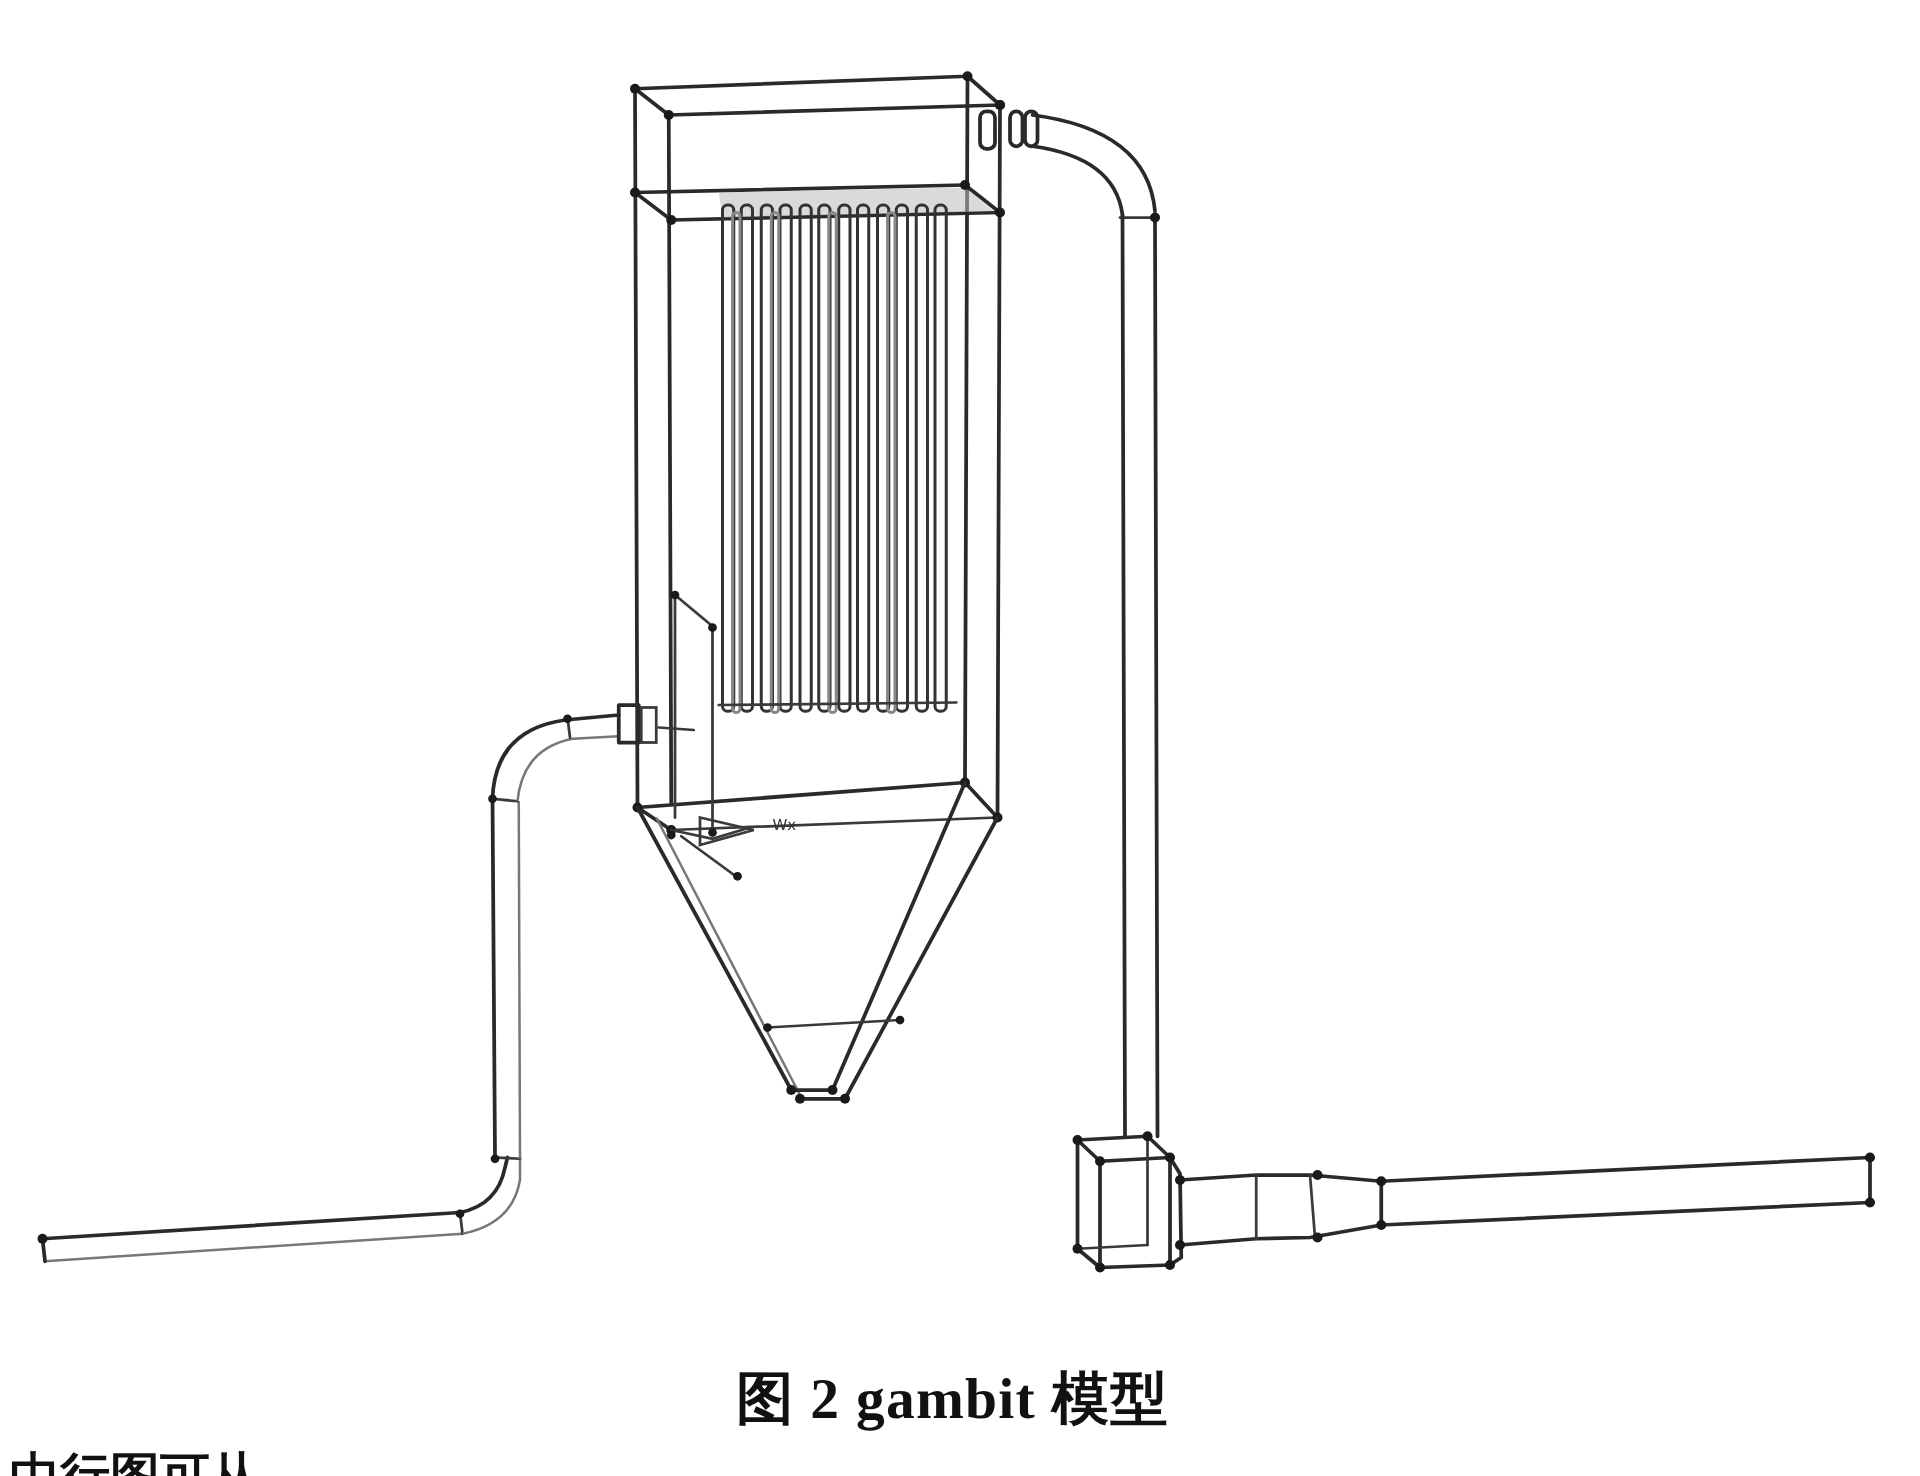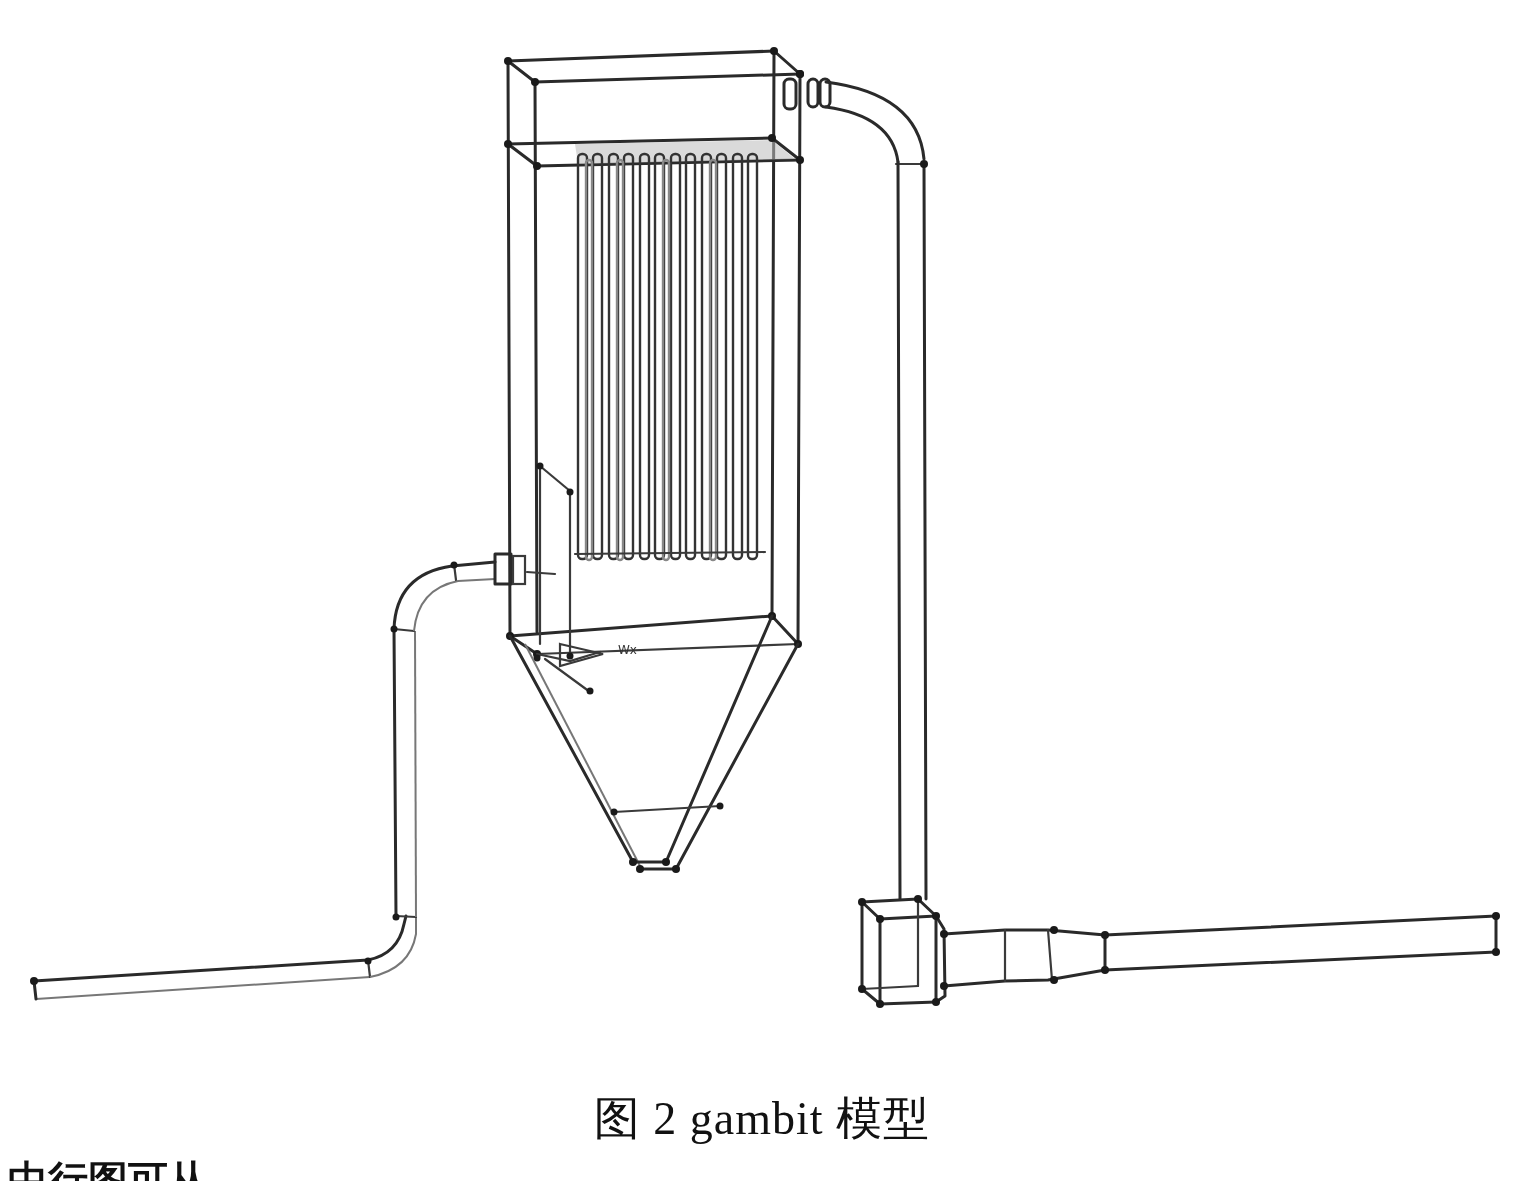--- a/index.html
+++ b/index.html
@@ -10,21 +10,21 @@
     body {
       width: 1536px;
       height: 1181px;
       position: relative;
       overflow: hidden;
       font-family: "Liberation Serif", "DejaVu Serif", serif;
     }
     #figure {
       position: absolute;
       left: 0;
-      top: 4px;
+      top: 14px;
       width: 1536px;
       height: 1060px;
     }
     #figure svg {
       width: 1536px;
       height: 1060px;
       display: block;
     }
     .ln {
       fill: none;
@@ -51,21 +51,21 @@
       stroke-width: 2.4;
     }
     .tubesheet { fill: #bcbcbc; opacity: 0.55; }
     #caption {
       position: absolute;
       left: 0;
       width: 1524px;
       top: 1088px;
       text-align: center;
       font-size: 46px;
-      font-weight: normal;
+      font-weight: bold;
       color: #111;
       letter-spacing: 1px;
     }
     #cutoff-line {
       position: absolute;
       left: 8px;
       top: 1158px;
       font-size: 40px;
       font-weight: bold;
       color: #111;

